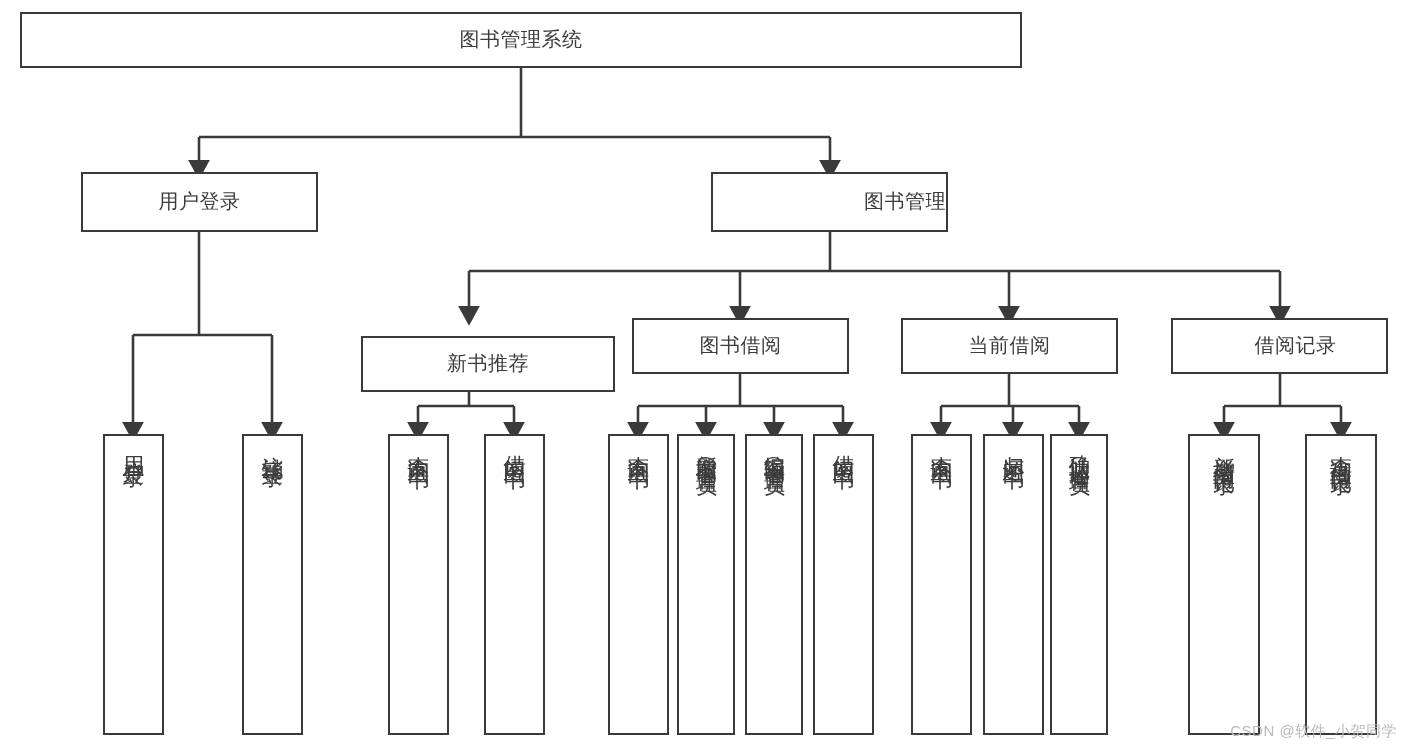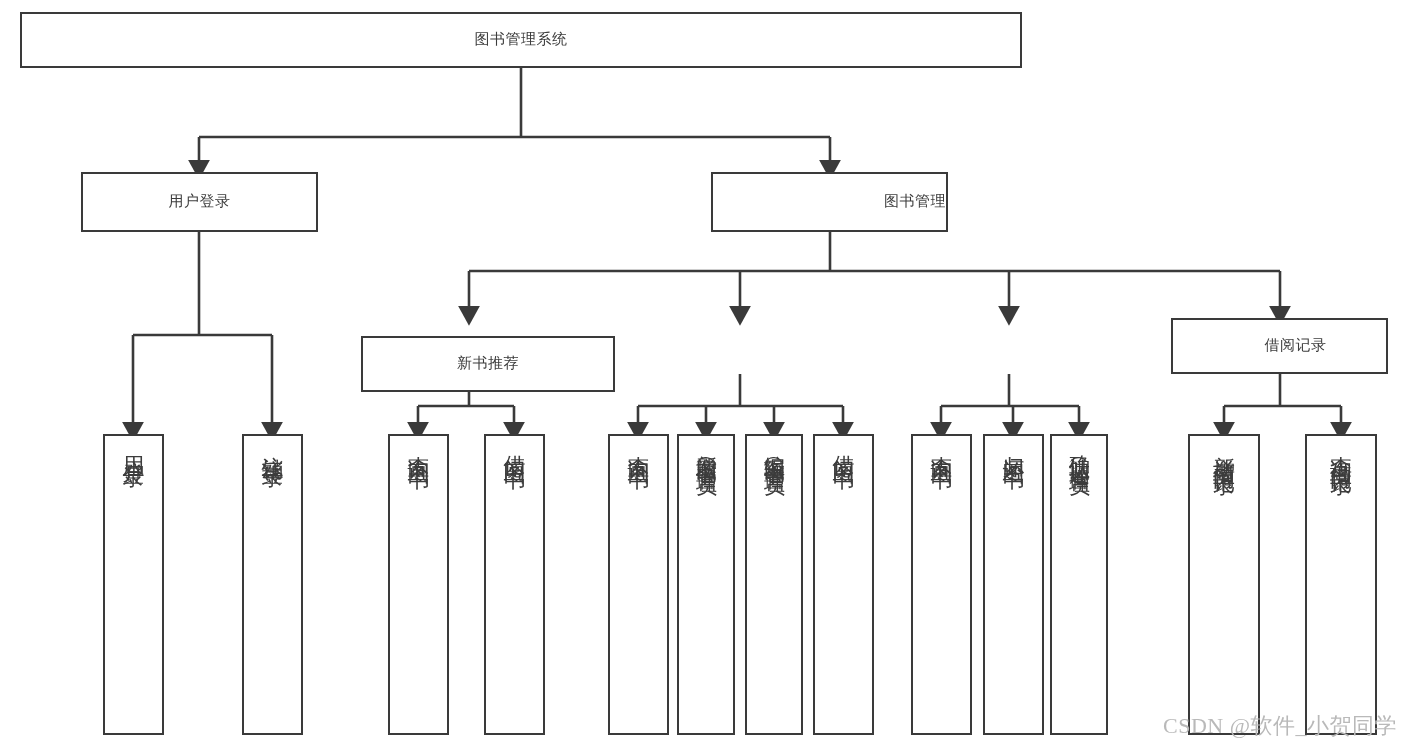--- a/index.html
+++ b/index.html
@@ -38,21 +38,21 @@
   }
   .node-label {
     display: block;
     text-align: center;
     line-height: 1.18;
     color: #3c3c3c;
     letter-spacing: 0.5px;
   }
   
   .node.horiz .node-label {
-    font-size: 15px;
+    font-size: 20px;
     writing-mode: horizontal-tb;
   }
   
   .node.vert {
     align-items: flex-start;
     justify-content: center;
     padding-top: 2px;
   }
   .node.vert .node-label {
     writing-mode: vertical-rl;
@@ -63,23 +63,23 @@
     white-space: nowrap;
   }
   .node.vert.narrow .node-label {
     font-size: 21px;
     letter-spacing: 3px;
   }
   #watermark {
     position: absolute;
     right: 8px;
     bottom: 6px;
-    font-size: 22px;
+    font-size: 15px;
     color: #b9b9b9;
-    font-family: Liberation Serif, serif;
+    font-family: Liberation Sans, sans-serif;
     white-space: nowrap;
     letter-spacing: 0.5px;
   }
 </style>
 </head>
 <body>
 
 <div id="canvas">
 
   <svg id="edges" viewBox="0 0 1405 747" xmlns="http://www.w3.org/2000/svg">
@@ -154,20 +154,26 @@
   <div class="node horiz" id="node-l1-0" style="left: 81px; top: 172px; width: 237px; height: 60px;">
     <span class="node-label">用户登录</span>
   </div>
   <div class="node horiz" id="node-l1-1" style="left: 711px; top: 172px; width: 237px; height: 60px; justify-content: flex-end;">
     <span class="node-label">图书管理</span>
   </div>
 
   <div class="node horiz" id="node-l2-0" style="left: 361px; top: 336px; width: 254px; height: 56px;">
     <span class="node-label">新书推荐</span>
   </div>
+  <div class="node horiz" id="node-l2-1" style="left: 632px; top: 318px; width: 217px; height: 56px;">
+    <span class="node-label">图书借阅</span>
+  </div>
+  <div class="node horiz" id="node-l2-2" style="left: 901px; top: 318px; width: 217px; height: 56px;">
+    <span class="node-label">当前借阅</span>
+  </div>
   <div class="node horiz" id="node-l2-3" style="left: 1171px; top: 318px; width: 217px; height: 56px; padding-left: 32px;">
     <span class="node-label">借阅记录</span>
   </div>
 
   <div class="node vert" id="node-leaf-0" style="left: 103px; top: 434px; width: 61px; height: 301px;">
     <span class="node-label">用户登录</span>
   </div>
   <div class="node vert" id="node-leaf-1" style="left: 242px; top: 434px; width: 61px; height: 301px;">
     <span class="node-label">注销登录</span>
   </div>

